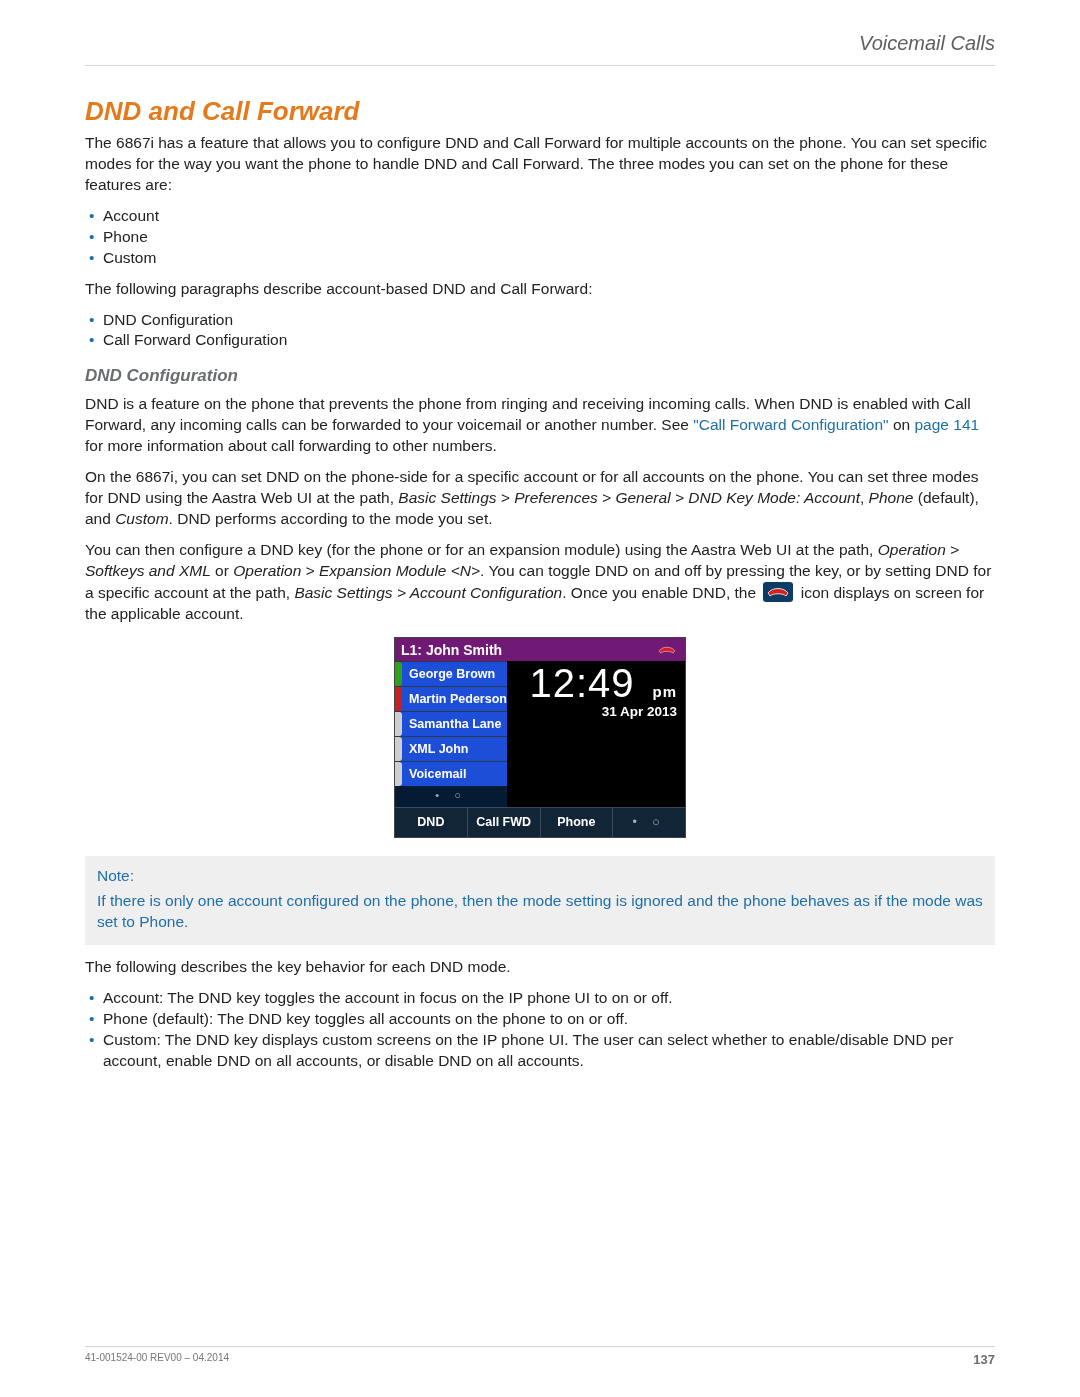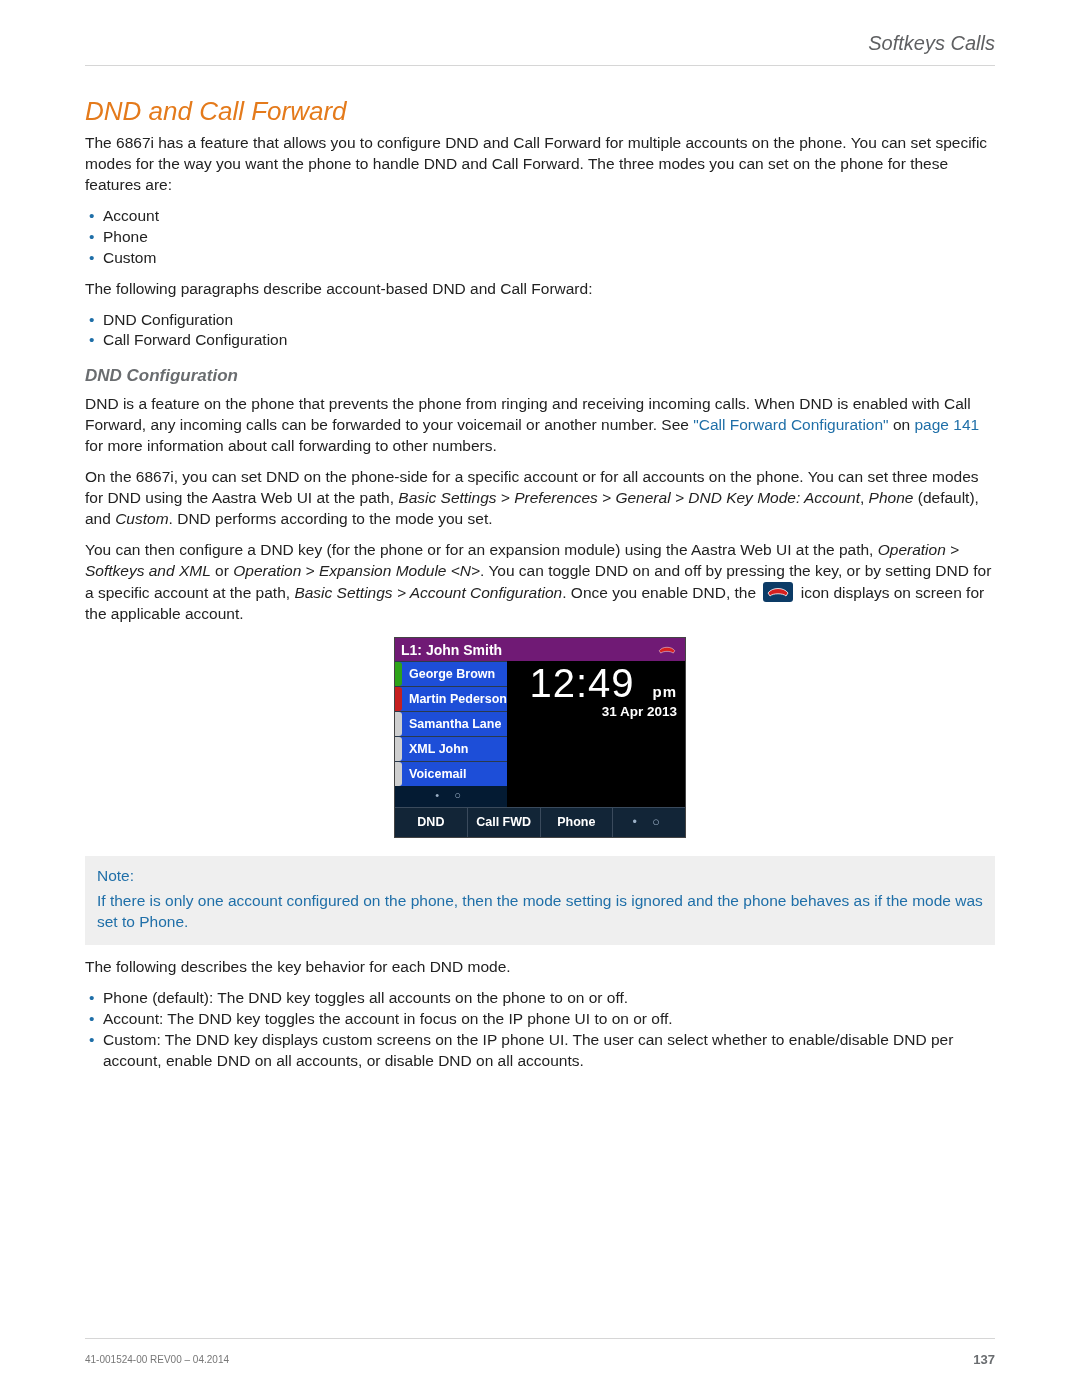--- a/index.html
+++ b/index.html
@@ -22,21 +22,21 @@
     font-style: italic;
     color: #5f6062;
     font-size: 20px;
     padding-bottom: 8px;
     border-bottom: 1px solid #d6d6d6;
     margin-bottom: 28px;
   }
   .h2 {
     color: #e47a1b;
     font-style: italic;
-    font-weight: normal;
+    font-weight: bold;
     font-size: 26px;
     margin: 0 0 4px 0;
   }
   .h3 {
     color: #6a6d70;
     font-style: italic;
     font-weight: bold;
     font-size: 17px;
     margin: 14px 0 6px 0;
   }
@@ -146,34 +146,33 @@
     padding:10px 12px 12px 12px;
     margin:10px 0 12px 0;
   }
   .note-box .note-hdr { font-weight:normal; margin-bottom:4px; }
   
   .page-footer {
     position:absolute;
     left:85px; right:85px;
     bottom:28px;
     border-top:1px solid #d6d6d6;
-    padding-top:12px;
+    padding-top:4px;
     display:flex;
     justify-content:space-between;
     font-size:10px;
     color:#777;
-    align-items:center;
   }
   .page-footer .pg { font-weight:bold; color:#6a6d70; font-size:13px; }
 </style>
 </head>
 <body>
 
 <div class="page">
-  <div class="header-section">Softkeys Calls</div>
+  <div class="header-section">Voicemail Calls</div>
 
   <div class="h2">DND and Call Forward</div>
   <p>The 6867i has a feature that allows you to configure DND and Call Forward for multiple accounts on the phone. You can set specific modes for the way you want the phone to handle DND and Call Forward. The three modes you can set on the phone for these features are:</p>
   <ul class="blue-bullets">
     <li>Account</li>
     <li>Phone</li>
     <li>Custom</li>
   </ul>
   <p>The following paragraphs describe account-based DND and Call Forward:</p>
   <ul class="blue-bullets">
@@ -232,22 +231,22 @@
     </div>
   </div>
 
   <div class="note-box">
     <div class="note-hdr">Note:</div>
     <div>If there is only one account configured on the phone, then the mode setting is ignored and the phone behaves as if the mode was set to Phone.</div>
   </div>
 
   <p>The following describes the key behavior for each DND mode.</p>
   <ul class="blue-bullets">
+    <li>Account: The DND key toggles the account in focus on the IP phone UI to on or off.</li>
     <li>Phone (default): The DND key toggles all accounts on the phone to on or off.</li>
-    <li>Account: The DND key toggles the account in focus on the IP phone UI to on or off.</li>
     <li>Custom: The DND key displays custom screens on the IP phone UI. The user can select whether to enable/disable DND per account, enable DND on all accounts, or disable DND on all accounts.</li>
   </ul>
 
   <div class="page-footer">
     <span>41-001524-00 REV00 – 04.2014</span>
     <span class="pg">137</span>
   </div>
 </div>
 
 </body></html>

